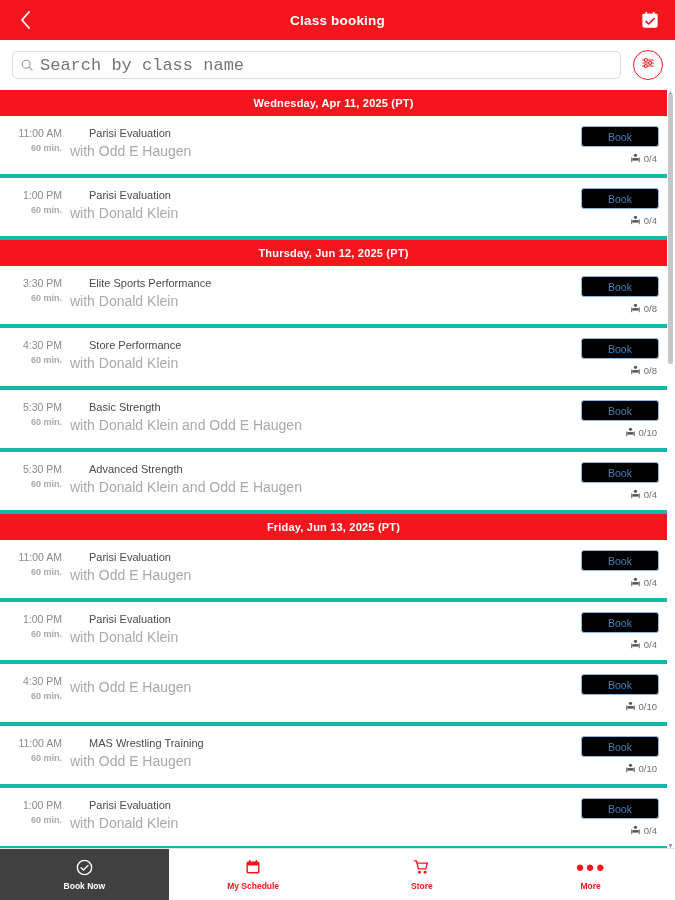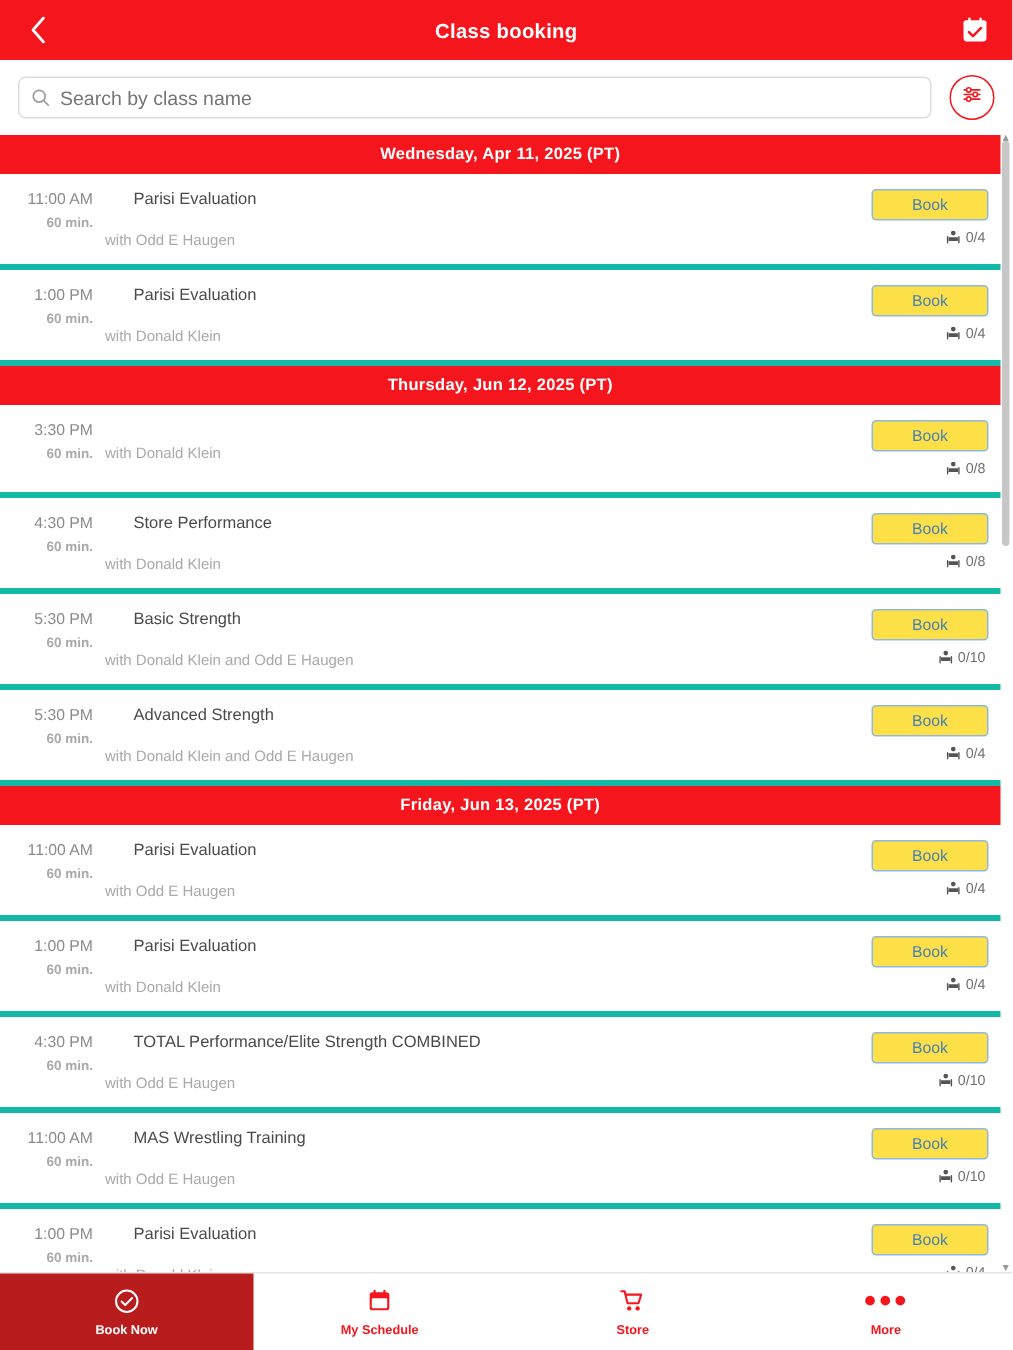--- a/index.html
+++ b/index.html
@@ -68,23 +68,23 @@
     display: flex;
     align-items: center;
     padding: 0 8px;
     gap: 7px;
     background: #fff;
   }
   .search-field input {
     border: none;
     outline: none;
     flex: 1;
-    font-size: 13px;
+    font-size: 17px;
     color: #b0b0b0;
-    font-family: Liberation Sans, sans-serif;
+    font-family: Liberation Mono, monospace;
     background: transparent;
   }
   .search-icon { color: #9b9b9b; display:flex; align-items:center; }
   .filter-btn {
     width: 30px; height: 30px;
     border-radius: 50%;
     border: 1px solid #f5161d;
     display: flex; align-items: center; justify-content: center;
     background: #fff;
   }
@@ -134,39 +134,39 @@
     flex: 1 1 auto;
     padding-top: 1px;
     min-width: 0;
   }
   .cname {
     font-size: 11px;
     color: #4a4a4a;
     padding-left: 19px;
   }
   .cwith {
-    font-size: 10px;
+    font-size: 14px;
     color: #a9a9a9;
-    margin-top: 16px;
+    margin-top: 4px;
   }
   .col-action {
     width: 90px;
     flex: 0 0 90px;
     display: flex;
     flex-direction: column;
     align-items: flex-end;
   }
   .book-btn {
     width: 78px;
     height: 21px;
     border: 1px solid #8fb8e0;
     border-radius: 3px;
     color: #4a7fb5;
     font-size: 10.5px;
-    background: #fde047;
+    background: #000000;
     display: flex; align-items: center; justify-content: center;
     font-family: "Liberation Sans", sans-serif;
   }
   .capacity {
     margin-top: 6px;
     display: flex;
     align-items: center;
     gap: 3px;
     font-size: 9.5px;
     color: #6f6f6f;
@@ -212,21 +212,21 @@
   }
   .tab {
     flex: 1;
     display: flex;
     flex-direction: column;
     align-items: center;
     justify-content: center;
     gap: 5px;
   }
   .tab.active {
-    background: #b91c1c;
+    background: #404040;
   }
   .tab .tab-label {
     font-size: 8.5px;
     font-weight: bold;
     color: #f5161d;
   }
   .tab.active .tab-label { color: #ffffff; }
   .tab .tab-icon { color: #f5161d; display:flex; align-items:center; height:18px; }
   .tab.active .tab-icon { color: #ffffff; }
   .dots { letter-spacing: 1px; font-size: 15px; line-height: 10px; }
@@ -325,20 +325,21 @@
             </div>
           </div>
         </div>
         <div class="day-header">Thursday, Jun 12, 2025 (PT)</div>
         <div class="class-row">
           <div class="col-time">
             <div class="time">3:30 PM</div>
             <div class="dur">60 min.</div>
           </div>
           <div class="col-info">
+            <div class="cname">Elite Sports Performance</div>
             <div class="cwith">with Donald Klein</div>
           </div>
           <div class="col-action">
             <button class="book-btn">Book</button>
             <div class="capacity">
               <span class="cap-icon">
                 <svg width="11" height="11" viewBox="0 0 14 14" fill="none" aria-hidden="true">
                   <circle cx="7" cy="3" r="2" fill="currentColor"></circle>
                   <path d="M3 6.5h8v3.2H3z" fill="currentColor"></path>
                   <path d="M2.2 6.2v5M11.8 6.2v5" stroke="currentColor" stroke-width="1.2" stroke-linecap="round"></path>
@@ -463,21 +464,20 @@
               <span>0/4</span>
             </div>
           </div>
         </div>
         <div class="class-row">
           <div class="col-time">
             <div class="time">4:30 PM</div>
             <div class="dur">60 min.</div>
           </div>
           <div class="col-info">
-            <div class="cname">TOTAL Performance/Elite Strength COMBINED</div>
             <div class="cwith">with Odd E Haugen</div>
           </div>
           <div class="col-action">
             <button class="book-btn">Book</button>
             <div class="capacity">
               <span class="cap-icon">
                 <svg width="11" height="11" viewBox="0 0 14 14" fill="none" aria-hidden="true">
                   <circle cx="7" cy="3" r="2" fill="currentColor"></circle>
                   <path d="M3 6.5h8v3.2H3z" fill="currentColor"></path>
                   <path d="M2.2 6.2v5M11.8 6.2v5" stroke="currentColor" stroke-width="1.2" stroke-linecap="round"></path>

